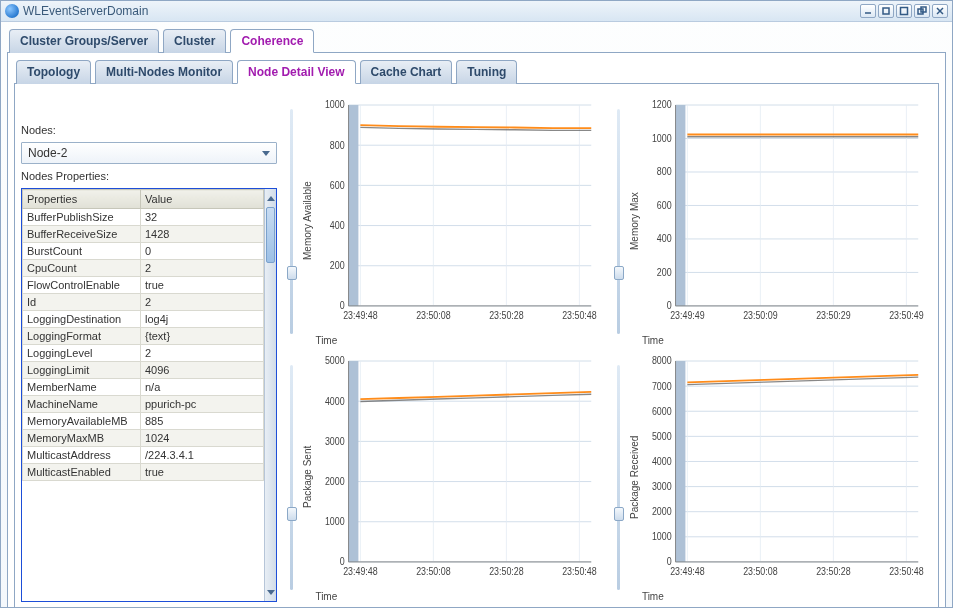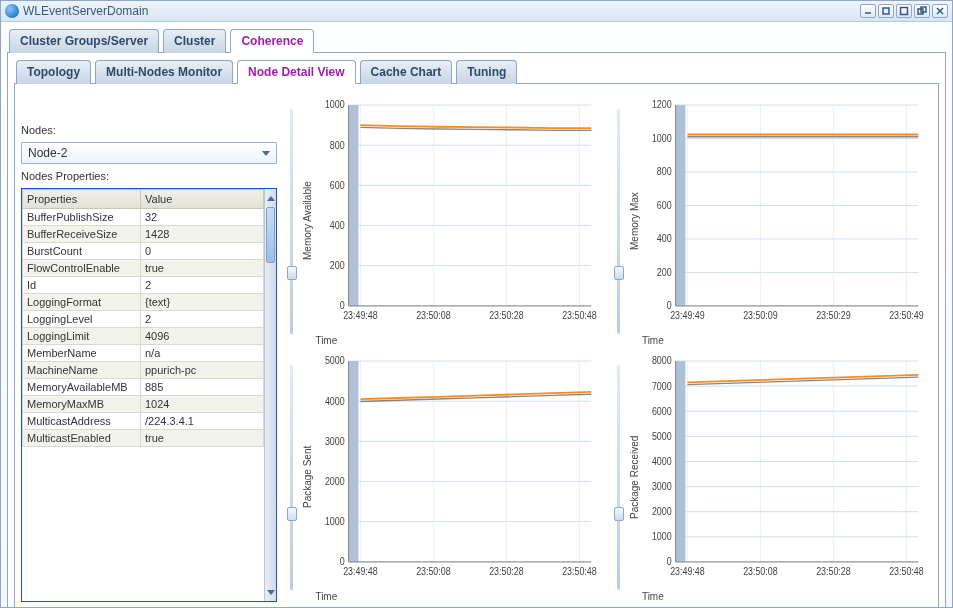--- a/index.html
+++ b/index.html
@@ -323,26 +323,34 @@
                       </tr>
                       <tr>
                         <td>BufferReceiveSize</td>
                         <td>1428</td>
                       </tr>
                       <tr>
                         <td>BurstCount</td>
                         <td>0</td>
                       </tr>
                       <tr>
+                        <td>CpuCount</td>
+                        <td>2</td>
+                      </tr>
+                      <tr>
                         <td>FlowControlEnable</td>
                         <td>true</td>
                       </tr>
                       <tr>
                         <td>Id</td>
                         <td>2</td>
+                      </tr>
+                      <tr>
+                        <td>LoggingDestination</td>
+                        <td>log4j</td>
                       </tr>
                       <tr>
                         <td>LoggingFormat</td>
                         <td>{text}</td>
                       </tr>
                       <tr>
                         <td>LoggingLevel</td>
                         <td>2</td>
                       </tr>
                       <tr>

